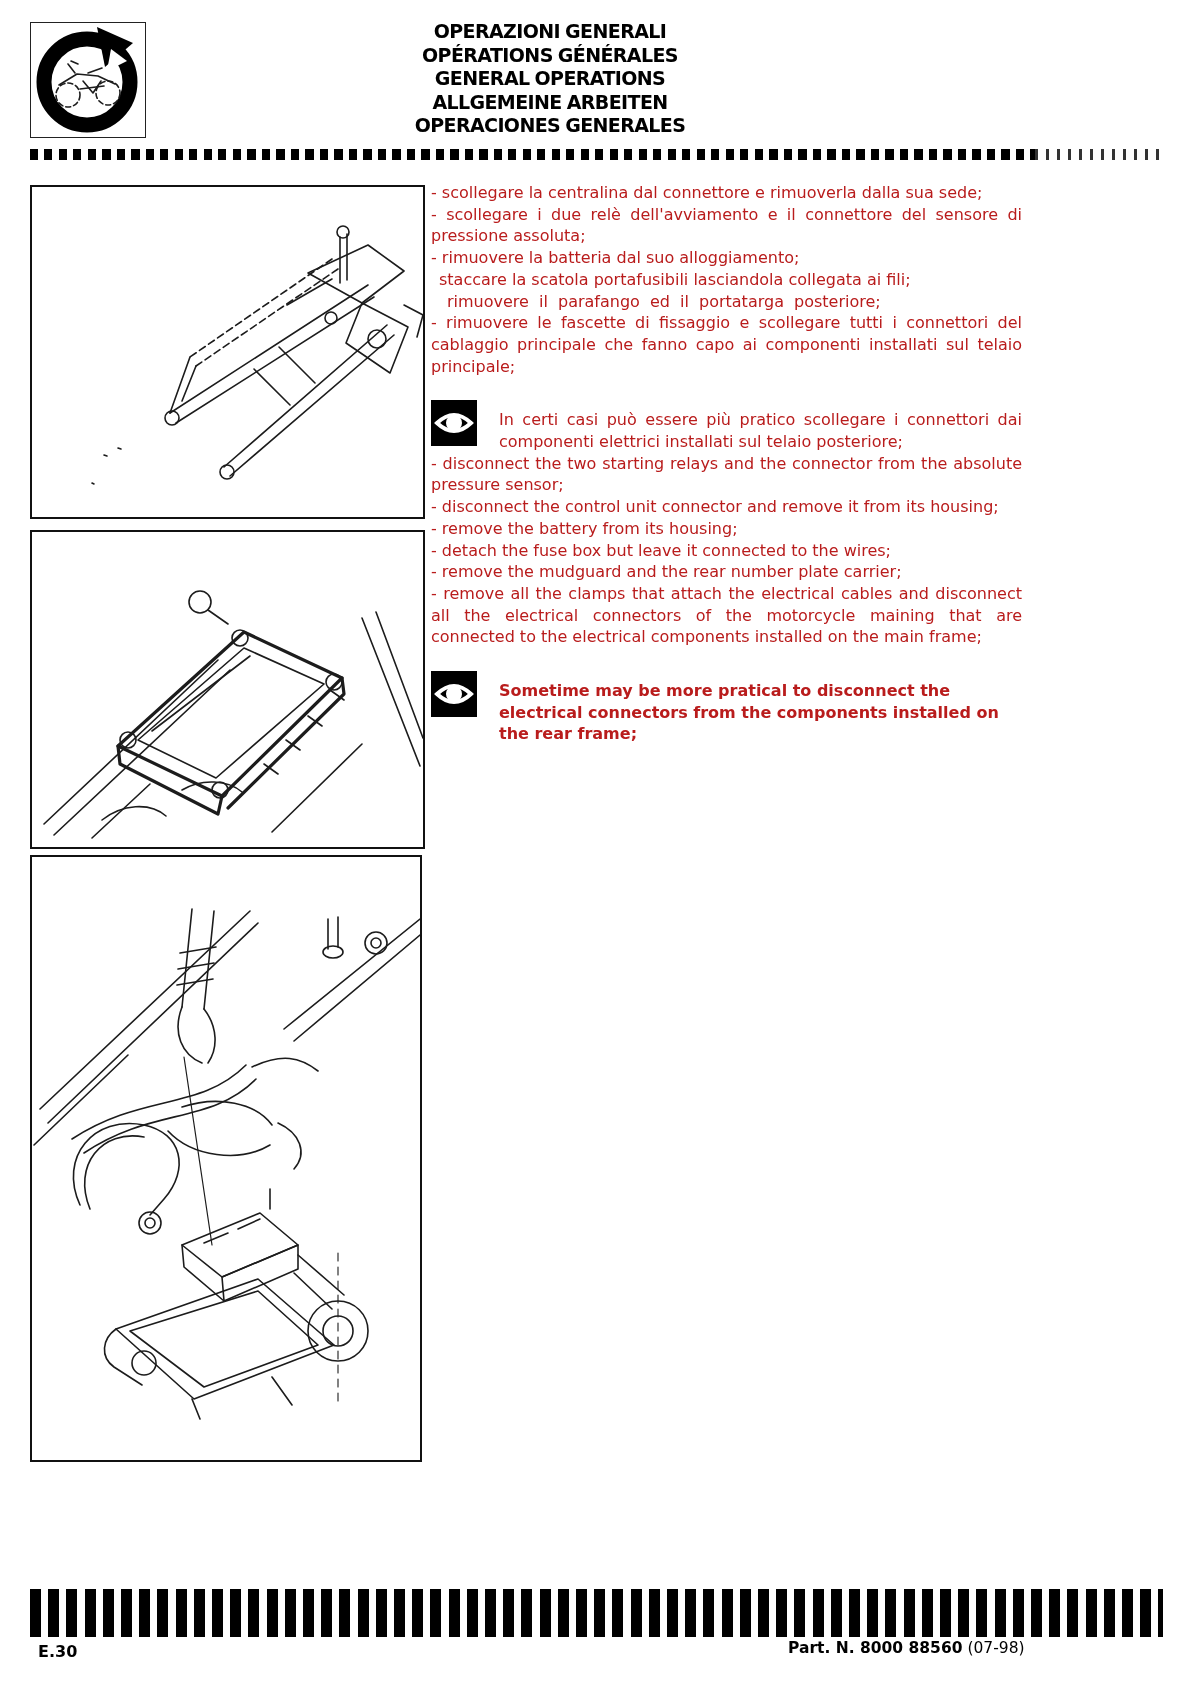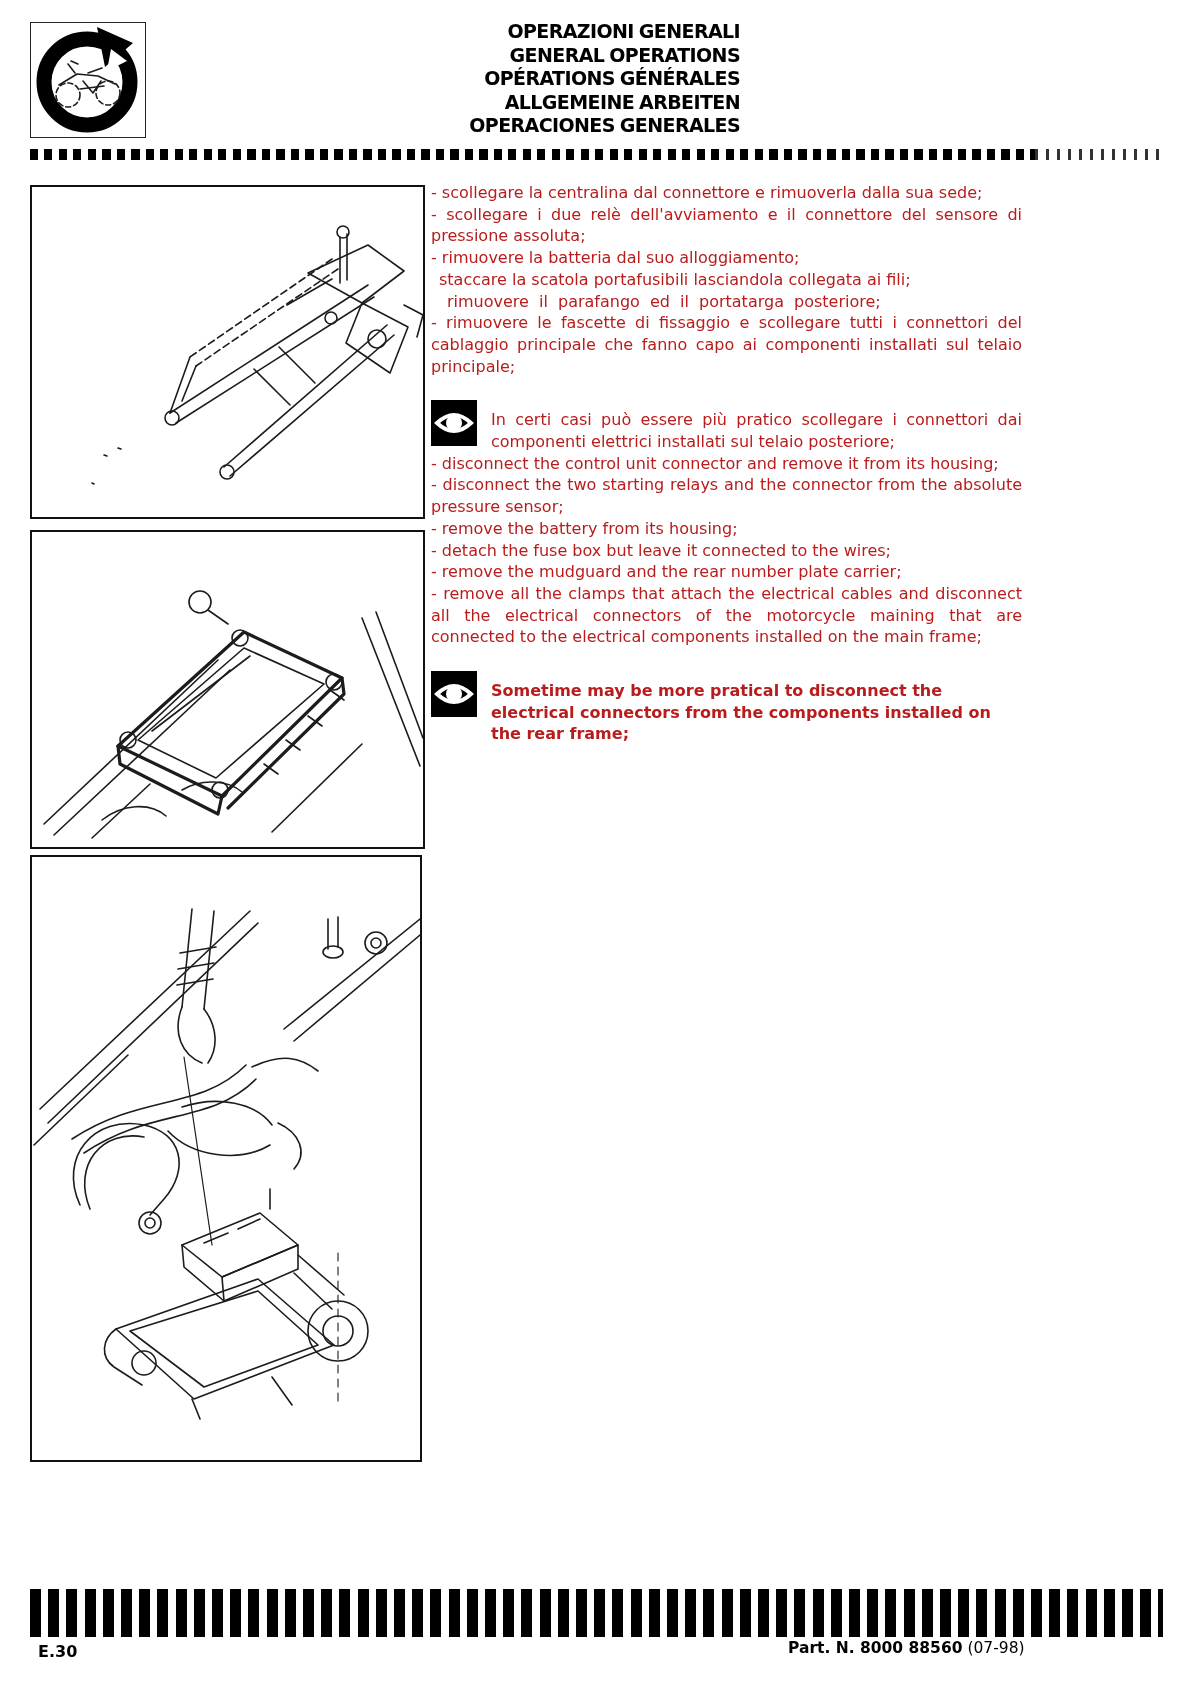--- a/index.html
+++ b/index.html
@@ -4,21 +4,21 @@
 <style>
   html,body{margin:0;padding:0;background:#e8e8e8;}
   #page{
     position:relative;width:1190px;height:1684px;margin:0 auto;
     background:#ffffff;color:#141414;
     font-family:"DejaVu Sans",sans-serif;overflow:hidden;
   }
   
   .logo-box{position:absolute;left:30px;top:22px;width:114px;height:114px;border:1px solid #222;}
   .titles{
-    position:absolute;left:360px;top:20px;width:380px;text-align:right;
+    position:absolute;left:360px;top:20px;width:380px;text-align:center;
     font-weight:bold;font-size:19px;line-height:23.5px;letter-spacing:-0.6px;word-spacing:-1px;color:#000;
   }
   
   .dotband{position:absolute;left:30px;top:149px;width:1133px;height:11px;display:flex;}
   .dotband .seg1{width:1005px;height:100%;
     background:repeating-linear-gradient(90deg,#000 0 8px,transparent 8px 14.5px);}
   .dotband .seg2{flex:1;height:100%;
     background:repeating-linear-gradient(90deg,#000 0 3px,transparent 3px 11px);opacity:.8;}
   .barband{position:absolute;left:30px;top:1589px;width:1133px;height:48px;
     background:repeating-linear-gradient(90deg,#000 0 11px,#fff 11px 18.2px);}
@@ -29,21 +29,21 @@
   #fig3{left:30px;top:855px;width:388px;height:603px;}
   .fig svg{display:block;width:100%;height:100%;}
   .sketch{stroke:#1c1c1c;stroke-width:1.6;fill:none;stroke-linecap:round;stroke-linejoin:round;}
   
   .rightcol{position:absolute;left:431px;top:182px;width:591px;
     font-size:16px;line-height:21.7px;color:#b91c1c;}
   ul.bullets{list-style:none;margin:0;padding:0;text-align:justify;}
   ul.bullets li{margin:0;}
   #it-list li:nth-child(4){padding-left:8px;}
   #it-list li:nth-child(5){padding-left:16px;word-spacing:5px;}
-  .note{display:flex;gap:14px;margin-top:23px;}
+  .note{display:flex;gap:22px;margin-top:23px;}
   .eyebox{flex:0 0 46px;width:46px;height:46px;}
   .ntext{text-align:justify;padding-top:9px;}
   #note-en .ntext{text-align:left;max-width:556px;font-weight:bold;}
   .enlist{margin-top:23px;}
   
   .pagecode{position:absolute;left:38px;top:1642px;font-size:16px;font-weight:bold;color:#000;}
   .partline{position:absolute;left:788px;top:1639px;font-size:15.5px;color:#000;white-space:nowrap;}
   .partline .pn{font-weight:bold;margin-top:37px;}
   .partline .ed{font-weight:normal;}
 </style>
@@ -64,22 +64,22 @@
         <path d="M44,50 L37,41 M47,41 L40,38"></path>
         <path d="M57,50 L71,45"></path>
         <path d="M49,66 L73,63"></path>
         <path d="M52,58 L62,70 L70,58"></path>
       </g>
     </svg>
   </div>
 
   <div class="titles">
     <div>OPERAZIONI GENERALI</div>
+    <div>OPÉRATIONS GÉNÉRALES</div>
     <div>GENERAL OPERATIONS</div>
-    <div>OPÉRATIONS GÉNÉRALES</div>
     <div>ALLGEMEINE ARBEITEN</div>
     <div>OPERACIONES GENERALES</div>
   </div>
 
   <div class="dotband">
     <div class="seg1"></div>
     <div class="seg2"></div>
   </div>
 
   <div class="fig" id="fig1">
@@ -199,22 +199,22 @@
         <svg viewBox="0 0 46 46">
           <rect x="0" y="0" width="46" height="46" fill="#000"></rect>
           <path d="M6,23 Q23,7 40,23 Q23,39 6,23 Z" fill="none" stroke="#fff" stroke-width="4"></path>
           <circle cx="23" cy="23" r="8" fill="#fff"></circle>
         </svg>
       </div>
       <div class="ntext">In certi casi può essere più pratico scollegare i connettori dai componenti elettrici installati sul telaio posteriore;</div>
     </div>
 
     <ul class="bullets enlist" id="en-list">
+      <li>- disconnect the two starting relays and the connector from the absolute pressure sensor;</li>
       <li>- disconnect the control unit connector and remove it from its housing;</li>
-      <li>- disconnect the two starting relays and the connector from the absolute pressure sensor;</li>
       <li>- remove the battery from its housing;</li>
       <li>- detach the fuse box but leave it connected to the wires;</li>
       <li>- remove the mudguard and the rear number plate carrier;</li>
       <li>- remove all the clamps that attach the electrical cables and disconnect all the electrical connectors of the motorcycle maining that are connected to the electrical components installed on the main frame;</li>
     </ul>
 
     <div class="note" id="note-en">
       <div class="eyebox">
         <svg viewBox="0 0 46 46">
           <rect x="0" y="0" width="46" height="46" fill="#000"></rect>

